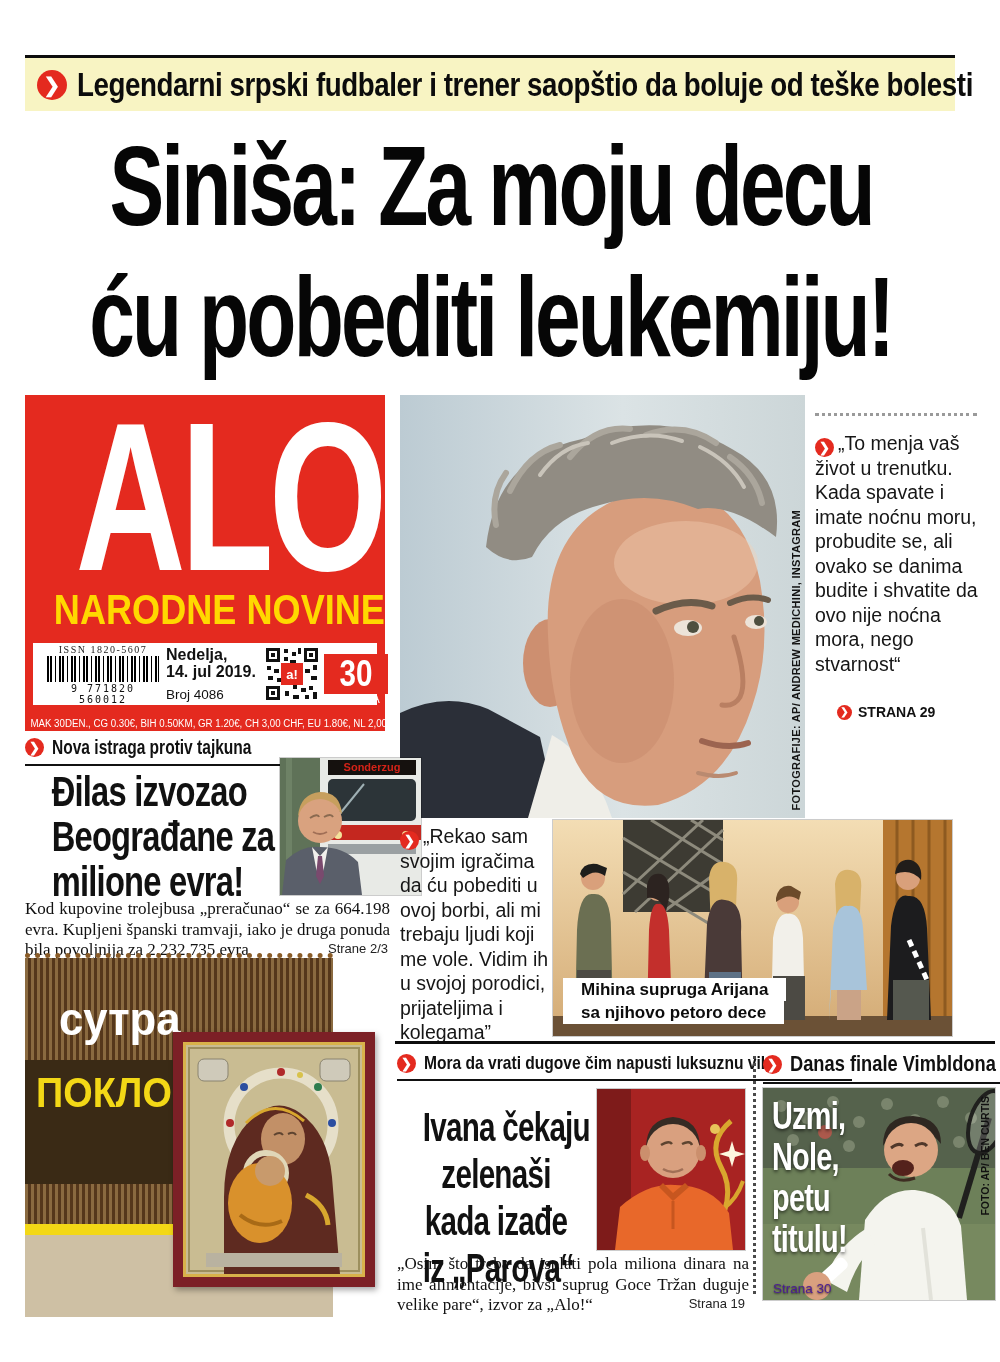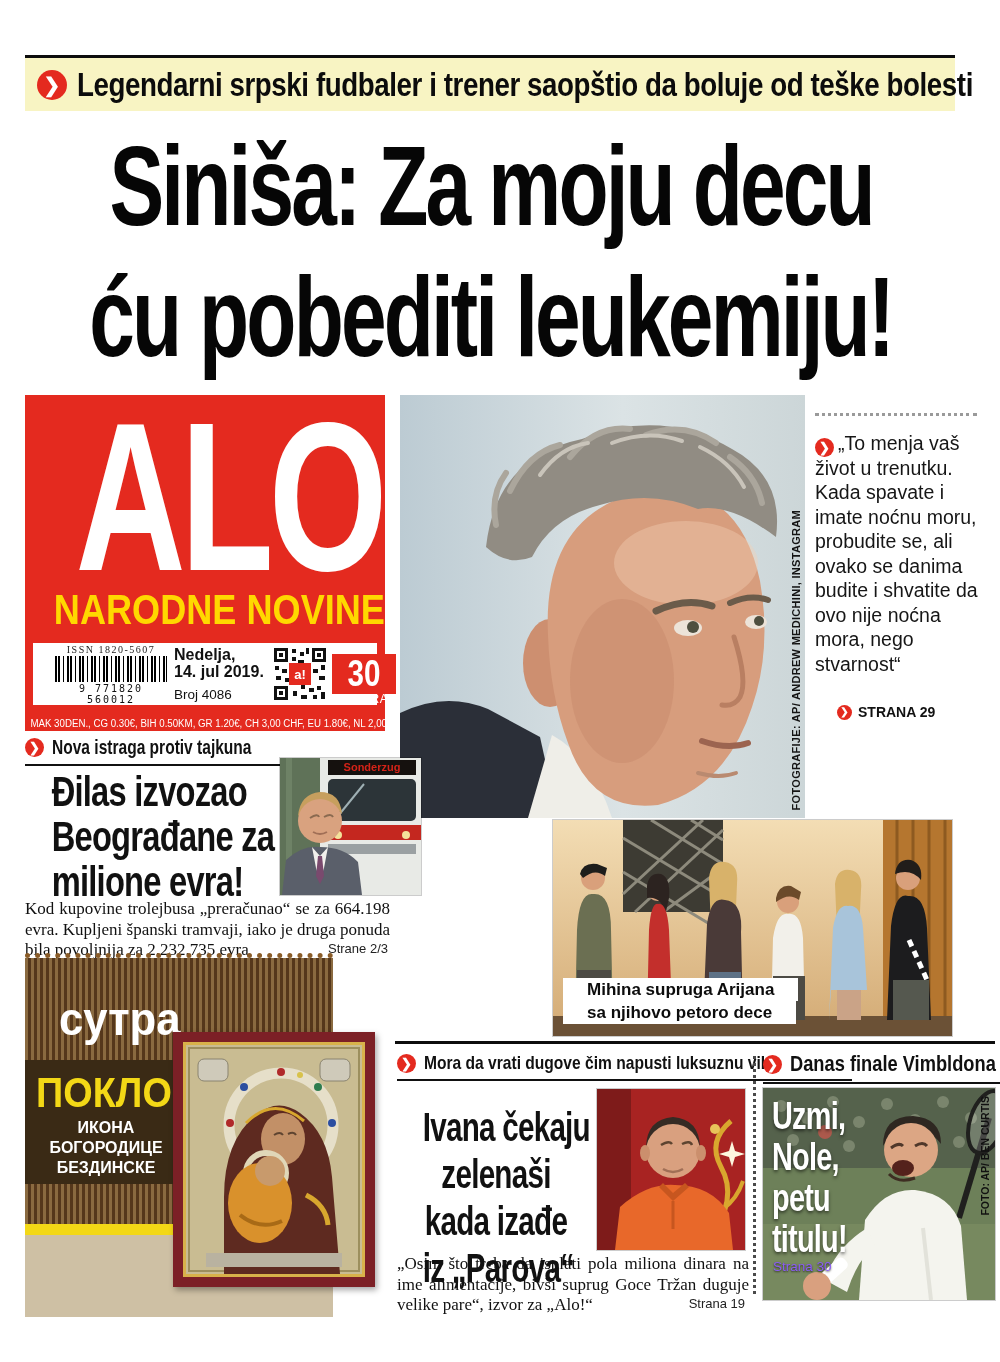--- a/index.html
+++ b/index.html
@@ -25,21 +25,21 @@
   #headline .hl{font-size:114px;line-height:131px;font-weight:bold;letter-spacing:-4px;
                 color:#060606;white-space:nowrap;transform:scaleX(.72);}
 
   
   #masthead{left:25px;top:395px;width:360px;height:336px;background:var(--red,#e42a1f);}
   #masthead .logo{display:block;text-align:center;font-size:212px;line-height:176px;margin-top:14px;
                   font-weight:bold;color:#fff;letter-spacing:-7px;white-space:nowrap;transform:scaleX(.72);}
   #masthead .tagline{display:block;text-align:center;font-size:43px;line-height:48px;font-weight:bold;
                      color:var(--logo-yellow,#ffd800);white-space:nowrap;transform:scaleX(.84);}
   #infostrip{position:absolute;left:8px;right:8px;top:248px;height:62px;background:#fff;
-             display:flex;align-items:center;gap:5px;padding:2px 20px;box-sizing:border-box;}
+             display:flex;align-items:center;gap:5px;padding:2px 12px;box-sizing:border-box;}
   .bc{width:116px;flex:none;text-align:center;}
   .bc .issn{font-family:"Liberation Serif",serif;font-size:10px;letter-spacing:1.5px;color:#222;}
   .bc .bars{height:26px;margin:1px 2px;
      background:repeating-linear-gradient(90deg,#000 0 2px,#fff 2px 3px,#000 3px 5px,#fff 5px 8px,#000 8px 9px,#fff 9px 12px);}
   .bc .digits{font-family:"DejaVu Sans Mono",monospace;font-size:10px;letter-spacing:2px;color:#111;}
   .dateblk{width:94px;flex:none;line-height:17px;}
   .dateblk .d1{font-size:16px;font-weight:bold;}
   .dateblk .issue{font-size:13.5px;margin-top:6px;}
   .qr{width:54px;height:54px;flex:none;position:relative;}
   .qrbadge{position:absolute;left:16px;top:16px;width:22px;height:22px;background:var(--red,#e42a1f);
@@ -92,41 +92,41 @@
               line-height:20px;font-weight:bold;color:#fff;}
   #icon-frame{position:absolute;left:148px;top:74px;width:202px;height:255px;background:var(--maroon,#7c2026);
               padding:10px;box-sizing:border-box;box-shadow:2px 3px 6px rgba(0,0,0,.35);}
   #icon-inner{width:100%;height:100%;border:3px solid #d8b24a;box-sizing:border-box;background:#c9bc92;overflow:hidden;}
 
   
   #family-quote{left:400px;top:824px;width:150px;}
   #family-photo{left:553px;top:820px;width:399px;height:216px;overflow:hidden;outline:1px solid rgba(0,0,0,.2);}
   #fam-caption{position:absolute;left:10px;bottom:12px;}
   #fam-caption .cap{display:table;background:#fff;color:#0c0c0c;font-size:17px;font-weight:bold;
-                    line-height:21px;padding:1px 24px;}
+                    line-height:21px;padding:1px 18px;}
 
   
   #rule-mid{left:395px;top:1041px;width:600px;height:3px;background:#0d0d0d;}
   #parovi{left:397px;top:1052px;width:352px;height:262px;}
   #parovi .ktext{font-size:19px;transform:scaleX(.82);}
   #pv-head{position:absolute;left:0;top:52px;width:198px;text-align:center;font-size:40px;line-height:47px;
            font-weight:bold;letter-spacing:-1px;}
   #pv-head span{display:block;white-space:nowrap;transform:scaleX(.74);}
   #pv-photo{position:absolute;left:200px;top:37px;width:148px;height:161px;outline:1px solid rgba(0,0,0,.2);}
   #pv-body{position:absolute;left:0;top:202px;width:352px;font-family:"Liberation Serif",serif;
            font-size:17px;line-height:20.5px;text-align:justify;}
   #pv-ref{position:absolute;right:4px;top:244px;font-size:13px;color:#222;}
   #divider-v{left:753px;top:1056px;height:238px;border-left:3px dotted #4a4a4a;width:0;}
   #wimb{left:763px;top:1052px;width:232px;height:262px;}
   #wimb .ktext{font-size:21.5px;transform:scaleX(.85);}
   #wb-photo{position:absolute;left:0;top:36px;width:232px;height:212px;overflow:hidden;outline:1px solid rgba(0,0,0,.2);}
   #wb-head{position:absolute;left:9px;top:8px;color:#fff;font-size:38px;line-height:41px;font-weight:bold;
            letter-spacing:-1px;text-shadow:0 2px 4px rgba(0,0,0,.55);}
   #wb-head span{display:block;white-space:nowrap;transform:scaleX(.76);transform-origin:left center;}
-  #wb-ref{position:absolute;left:10px;bottom:26px;color:#8b5cf6;font-size:13.5px;text-shadow:0 1px 2px rgba(0,0,0,.7);}
+  #wb-ref{position:absolute;left:10px;bottom:4px;color:#4c1d95;font-size:13.5px;text-shadow:0 1px 2px rgba(0,0,0,.7);}
   #wb-credit{position:absolute;right:4px;top:8px;font-size:10.5px;font-weight:bold;color:#111;}
 </style>
 </head>
 <body>
 
 <div id="page">
 
   <div id="rule-top" class="abs"></div>
 
   <div id="banner" class="abs">
@@ -288,25 +288,20 @@
     <div id="dj-ref">Strane 2/3</div>
   </div>
 
   <div id="promo" class="abs">
     <div class="stripes"></div>
     <div class="darkband"></div>
     <div class="ystripe"></div>
     <div class="beige"></div>
     <div id="sutra">сутра</div>
     <div id="poklon"><span>ПОКЛОН</span></div>
-    <div id="promo-desc">
-      <div>ИКОНА</div>
-      <div>БОГОРОДИЦЕ</div>
-      <div>БЕЗДИНСКЕ</div>
-    </div>
     <div id="icon-frame">
       <div id="icon-inner">
         <svg width="176" height="229" viewBox="0 0 176 229">
           <rect width="176" height="229" fill="#c9bc92"></rect>
           <rect x="3" y="3" width="170" height="223" fill="none" stroke="#9c8f5e" stroke-width="2"></rect>
           <circle cx="95" cy="80" r="52" fill="none" stroke="#e6dfc9" stroke-width="11"></circle>
           <g>
             <circle cx="95" cy="27" r="4" fill="#b02929"></circle>
               <circle cx="132" cy="42" r="4" fill="#2e7d4f"></circle>
             <circle cx="146" cy="78" r="4" fill="#2b4ea0"></circle>
@@ -326,20 +321,23 @@
           <ellipse cx="74" cy="158" rx="32" ry="40" fill="#d9912c"></ellipse>
           <circle cx="84" cy="126" r="15" fill="#c89a6c"></circle>
           <path d="M54 170 Q74 186 96 176" stroke="#a86a16" stroke-width="4" fill="none"></path>
           <path d="M120 150 Q140 160 142 180" stroke="#d8a72e" stroke-width="5" fill="none"></path>
           <rect x="20" y="208" width="136" height="14" fill="#b9b2a0"></rect>
         </svg>
       </div>
     </div>
   </div>
 
+  <div id="family-quote" class="abs quote">
+    <span class="bullet">❯</span><span>„Rekao sam svojim igračima da ću pobediti u ovoj borbi, ali mi trebaju ljudi koji me vole. Vidim ih u svojoj porodici, prijateljima i kolegama”</span>
+  </div>
   <div id="family-photo" class="abs">
     <svg width="399" height="216" viewBox="0 0 399 216">
       <defs>
         <linearGradient id="wall" x1="0" y1="0" x2="0" y2="1">
           <stop offset="0" stop-color="#f3ddb4"></stop>
             <stop offset="1" stop-color="#d3aa74"></stop>
         </linearGradient>
       </defs>
       <rect width="399" height="216" fill="url(#wall)"></rect>
       <rect x="70" y="0" width="100" height="92" fill="#3d3b33"></rect>

